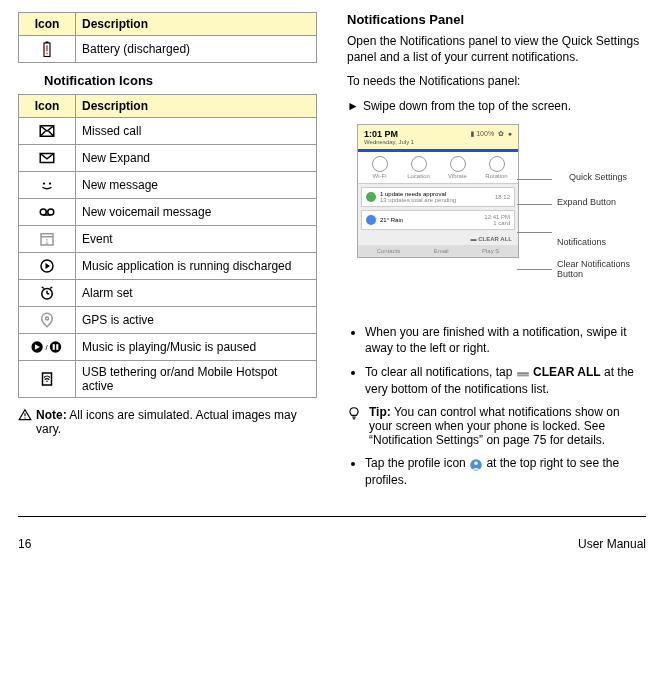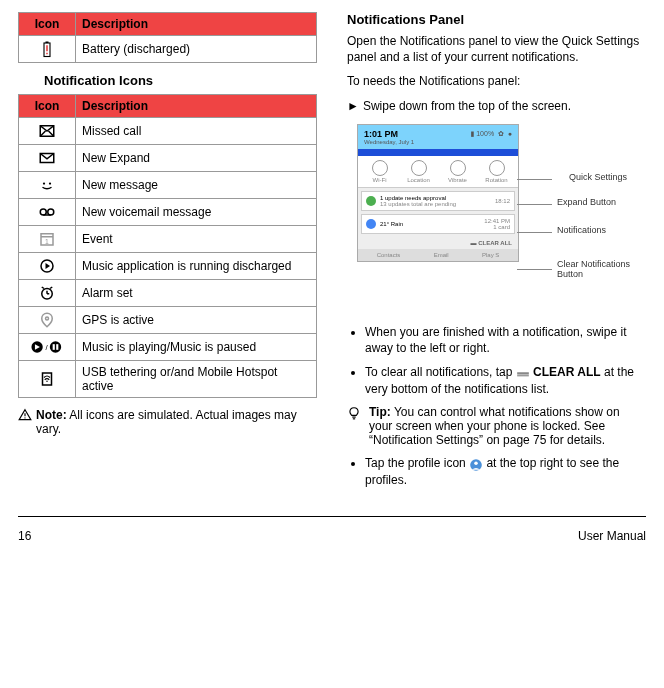--- a/index.html
+++ b/index.html
@@ -24,21 +24,21 @@
     margin-bottom: 10px;
   }
   th, td {
     border: 1px solid #999;
     padding: 4px 6px;
     text-align: left;
     vertical-align: middle;
     font-size: 12px;
   }
   th {
-    background: #ef4444;
+    background: #fef9c3;
     font-weight: bold;
   }
   .icon-cell {
     width: 44px;
     text-align: center;
     vertical-align: middle;
   }
   .section-heading {
     font-weight: bold;
     font-size: 13px;
@@ -54,35 +54,35 @@
   ul { margin: 6px 0; padding-left: 18px; }
   li { margin-bottom: 8px; line-height: 1.35; }
   .note-row { display: flex; align-items: flex-start; gap: 4px; margin-top: 8px; }
   .tip-row { display: flex; align-items: flex-start; gap: 8px; margin: 8px 0; }
   .triangle { margin-right: 4px; }
   .footer {
     display: flex;
     justify-content: space-between;
     border-top: 1px solid #000;
     margin-top: 20px;
-    padding-top: 12px;
+    padding-top: 20px;
     font-size: 12px;
   }
   .phone {
     border: 1px solid #aaa;
     width: 160px;
     padding: 0;
     background: #eee;
     font-size: 7px;
     position: relative;
   }
   .phone-top {
-    background: #7dd3fc;
+    background: #fef9c3;
     padding: 4px 6px;
-    border-bottom: 7px solid #1d4ed8;
+    border-bottom: 3px solid #1d4ed8;
   }
   .phone-top .time { font-weight: bold; font-size: 9px; }
   .phone-top .date { color: #555; font-size: 6px; }
   .phone-top-right {
     position: absolute;
     top: 5px; right: 6px;
     font-size: 7px;
     color: #555;
   }
   .qs-row {
@@ -331,21 +331,21 @@
           <span>Contacts</span>
           <span>Email</span>
           <span>Play S</span>
         </div>
       </div>
       <div class="callout-line" style="top:55px;left:160px;width:35px;"></div>
       <div class="callout" style="top:48px;left:212px">Quick Settings</div>
       <div class="callout-line" style="top:80px;left:160px;width:35px;"></div>
       <div class="callout" style="top:73px;left:200px">Expand Button</div>
       <div class="callout-line" style="top:108px;left:160px;width:35px;"></div>
-      <div class="callout" style="top:101px;left:200px">Notifications</div>
+      <div class="callout" style="top:113px;left:200px">Notifications</div>
       <div class="callout-line" style="top:145px;left:160px;width:35px;"></div>
       <div class="callout" style="top:135px;left:200px;white-space:normal;width:80px">Clear Notifications Button</div>
     </div>
 
     <ul>
       <li><span>When you are finished with a notification, swipe it away to the left or right.</span></li>
       <li>
         <span>To clear all notifications, tap </span><span class="inline-icon"><svg viewBox="0 0 24 10">
               <rect x="2" y="2" width="20" height="4" fill="#888"></rect>
               <rect x="2" y="7" width="20" height="2" fill="#888"></rect>

